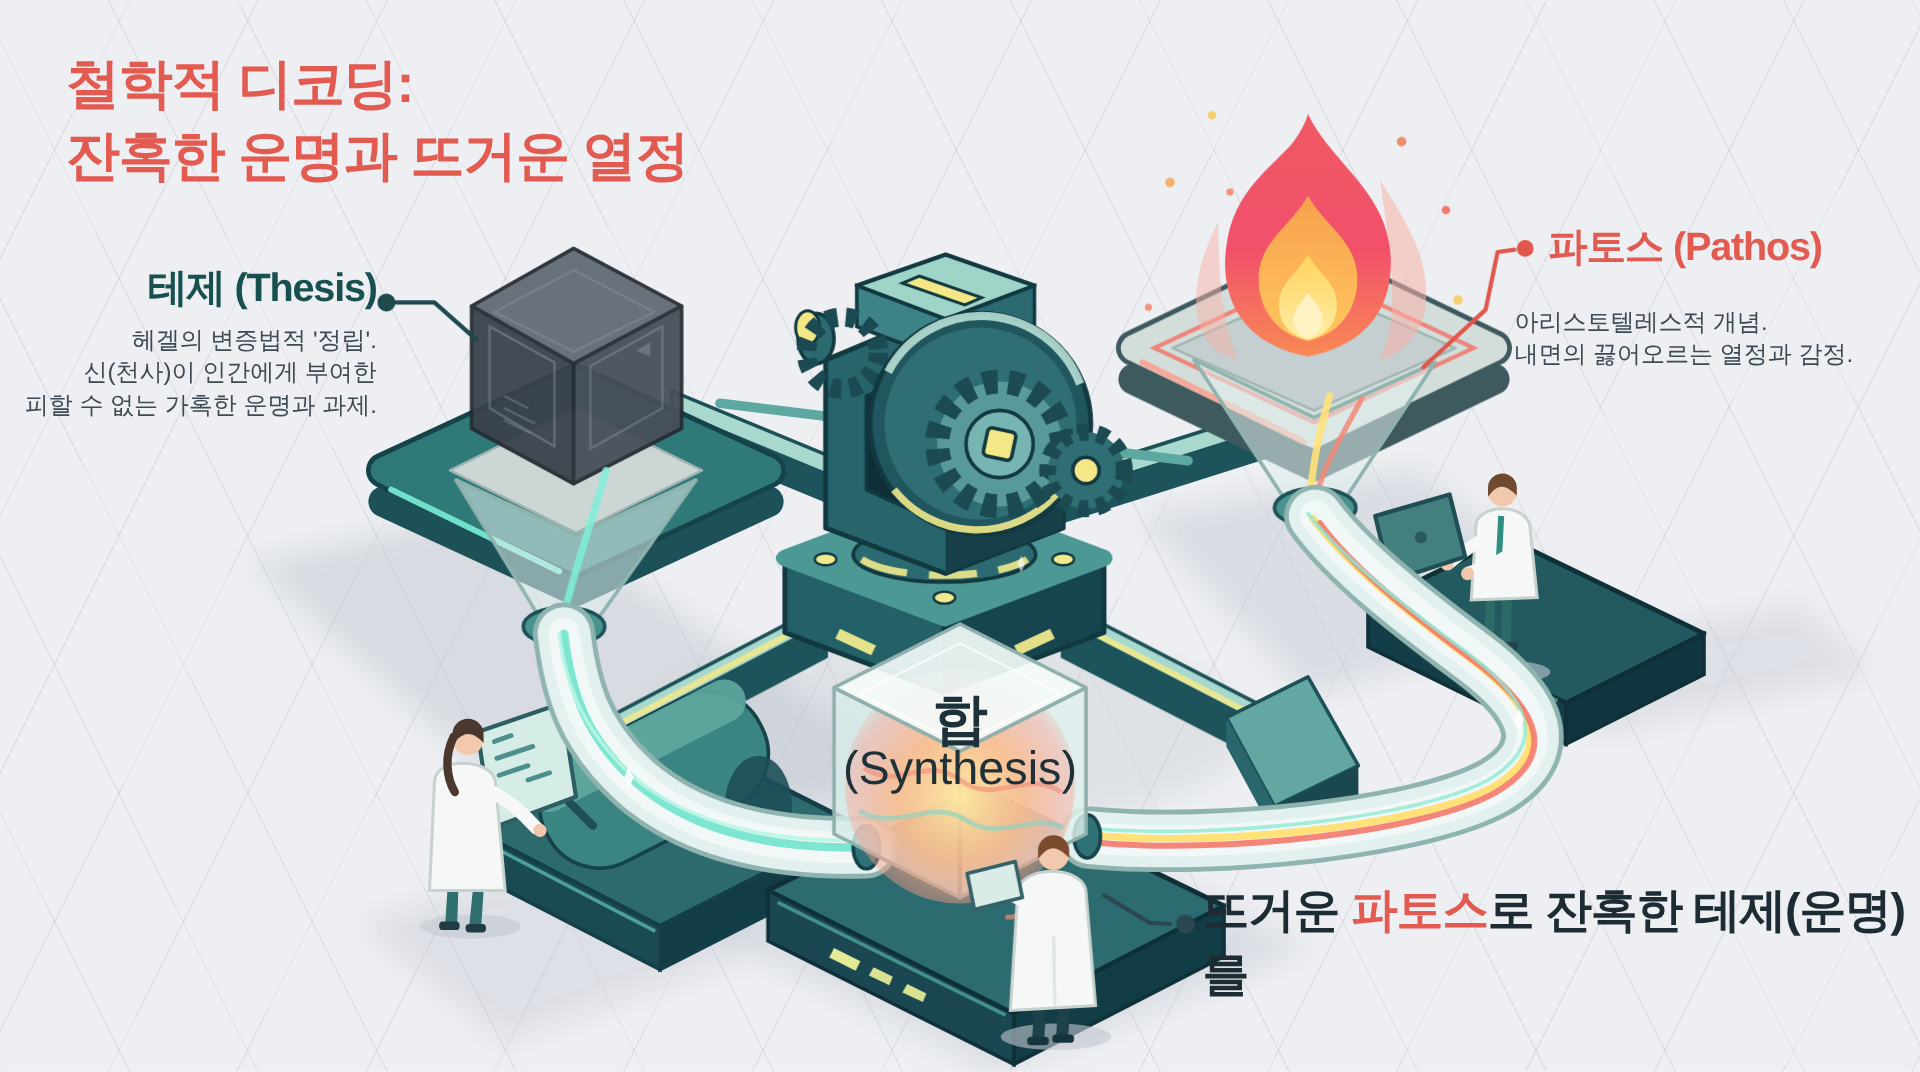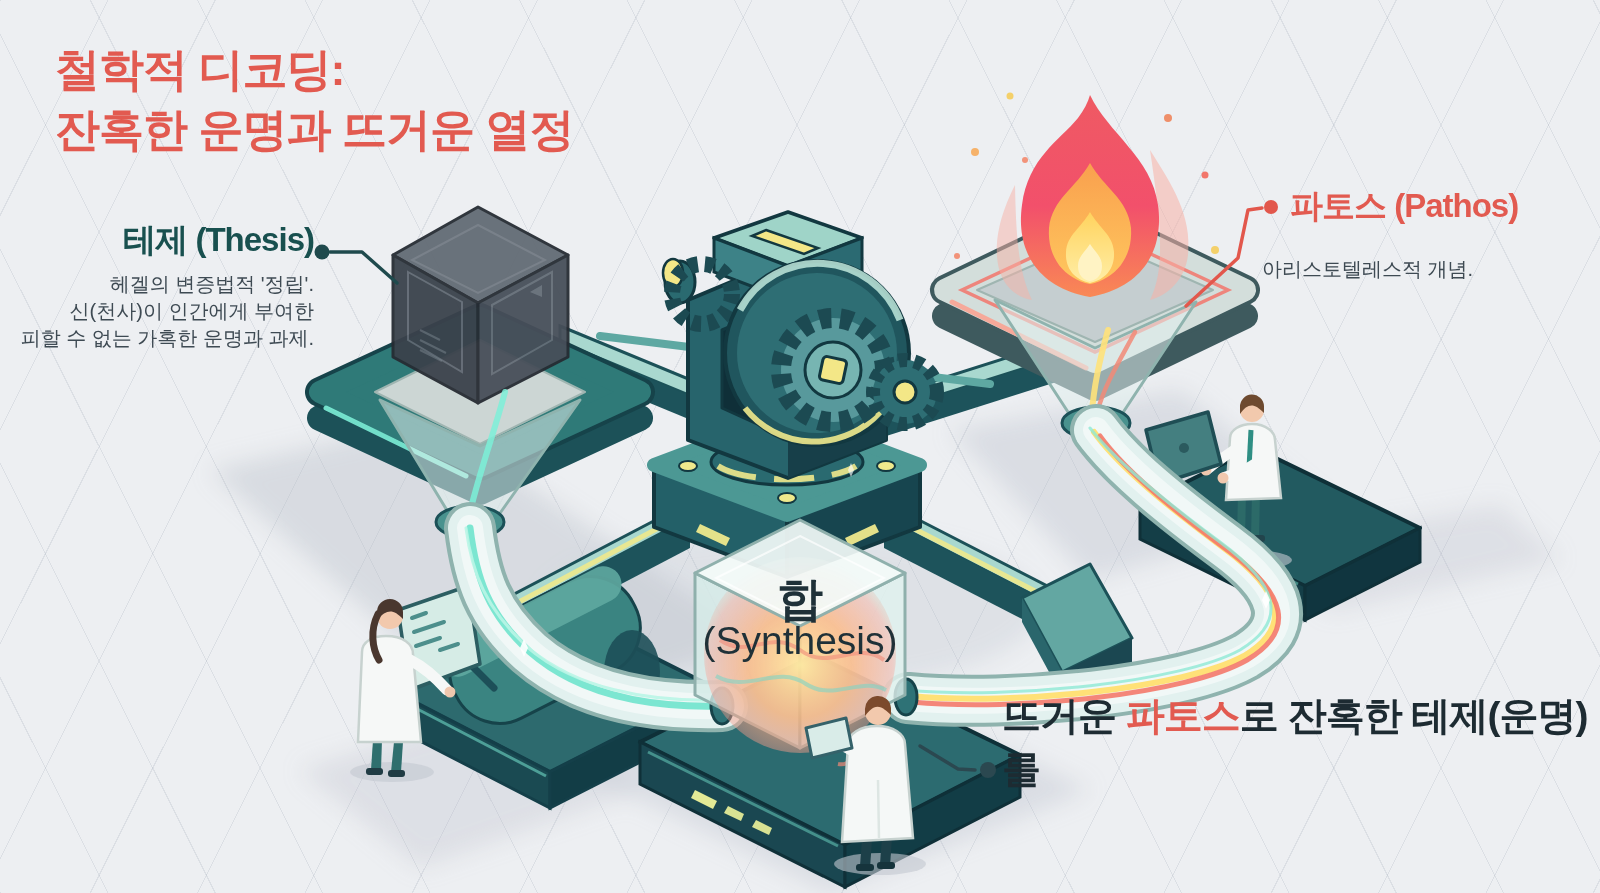--- a/index.html
+++ b/index.html
@@ -15,21 +15,21 @@
   .txt{position:absolute;z-index:5;}
   .title{left:55px;top:40px;font-size:45px;line-height:60px;font-weight:bold;color:#e25a50;letter-spacing:-1px;}
   .thesis-block{left:14px;top:218px;width:300px;text-align:right;}
   .thesis-label{font-size:33px;font-weight:bold;color:#18504f;letter-spacing:-1px;}
   .desc{font-size:20px;line-height:27px;color:#3e4a53;font-weight:500;margin-top:8px;}
   .pathos-label{left:1290px;top:184px;font-size:33px;font-weight:bold;color:#e25a50;letter-spacing:-1px;}
   .pathos-desc{left:1262px;top:248px;text-align:left;}
   .syn-block{left:688px;top:574px;width:224px;text-align:center;color:#1f3138;}
   .syn-ko{font-size:46px;font-weight:bold;line-height:50px;}
   .syn-en{font-size:39px;font-weight:normal;line-height:34px;}
-  .slogan{left:1002px;top:689px;font-size:39px;line-height:53px;font-weight:bold;color:#1d2b32;letter-spacing:-1px;}
+  .slogan{left:1002px;top:733px;font-size:39px;line-height:53px;font-weight:bold;color:#1d2b32;letter-spacing:-1px;}
   .slogan .red{color:#e25a50;}
 </style>
 </head>
 <body>
 
 <div class="stage">
 
 <svg width="1600" height="893" viewBox="0 0 1600 893">
   <defs>
     <filter id="soft" x="-40%" y="-40%" width="180%" height="180%">
@@ -332,20 +332,21 @@
   <div class="desc">
     <div>헤겔의 변증법적 '정립'.</div>
     <div>신(천사)이 인간에게 부여한</div>
     <div>피할 수 없는 가혹한 운명과 과제.</div>
   </div>
 </div>
 
 <div class="txt pathos-label">파토스 (Pathos)</div>
 <div class="txt desc pathos-desc">
   <div>아리스토텔레스적 개념.</div>
+  <div>내면의 끓어오르는 열정과 감정.</div>
 </div>
 
 <div class="txt syn-block">
   <div class="syn-ko">합</div>
   <div class="syn-en">(Synthesis)</div>
 </div>
 
 <div class="txt slogan">
   <div><span>뜨거운 </span><span class="red">파토스</span><span>로 잔혹한 테제(운명)를</span></div>
 </div>

